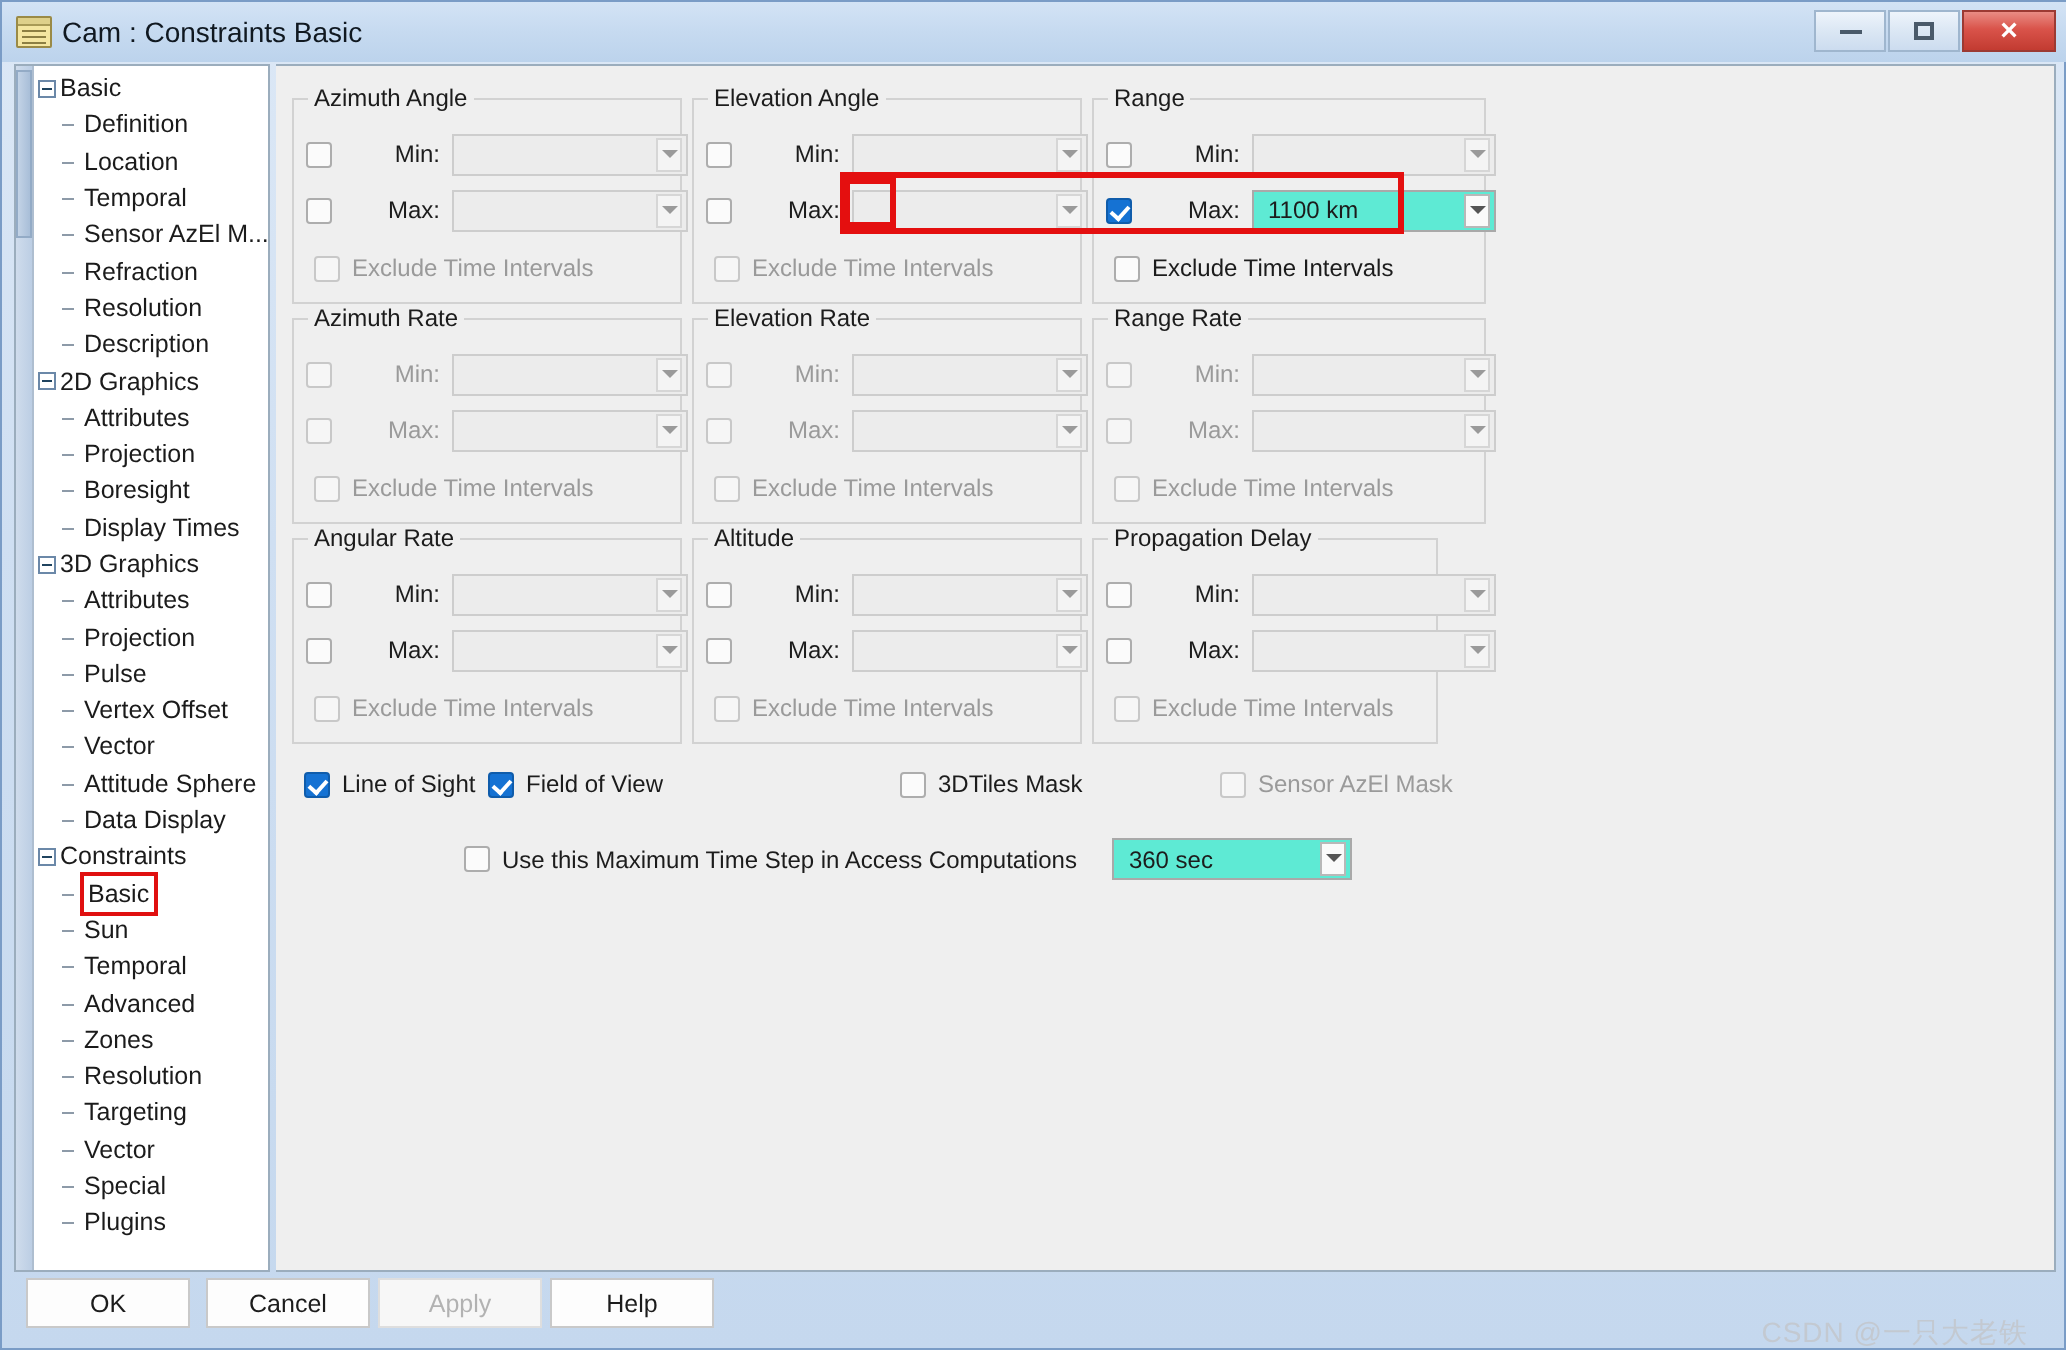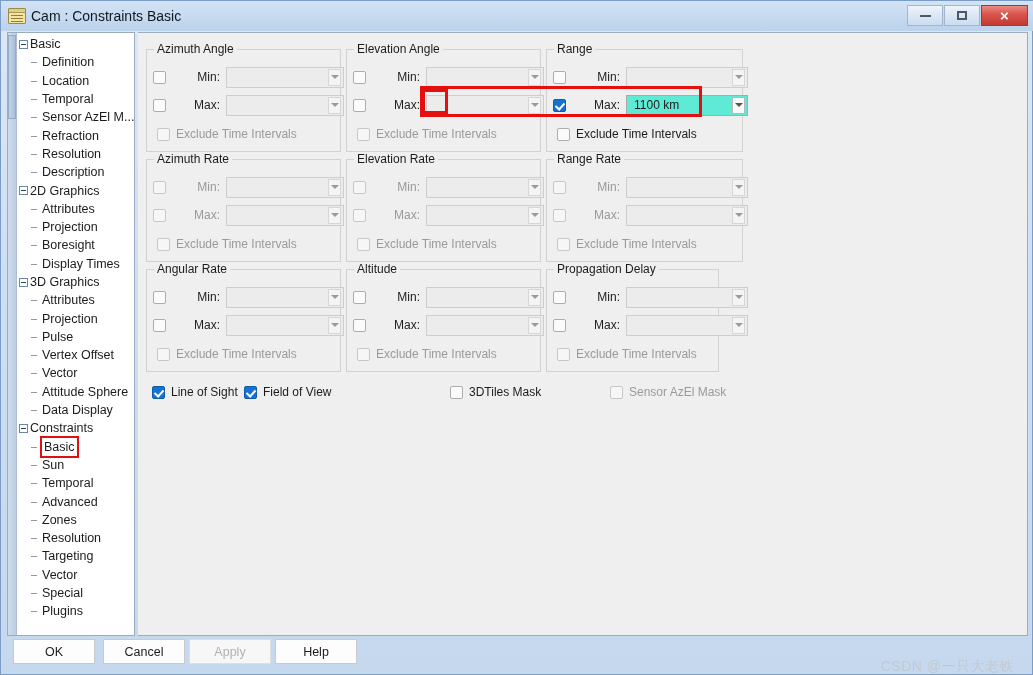--- a/index.html
+++ b/index.html
@@ -709,20 +709,28 @@
           <span class="lbl">Field of View</span>
         </div>
         <div class="flat-cbx" style="left: 292px; top: 352px; padding-left: 20px;">
           <span class="cbx"></span>
           <span class="lbl">3DTiles Mask</span>
         </div>
         <div class="flat-cbx" style="left: 472px; top: 352px;">
           <span class="cbx disabled"></span>
           <span class="lbl dim">Sensor AzEl Mask</span>
         </div>
+        <div class="flat-cbx" style="left: 94px; top: 386px;">
+          <span class="cbx"></span>
+          <span class="lbl">Use this Maximum Time Step in Access Computations</span>
+          <span class="spin active" style="width: 120px; margin-left: 12px;">
+            <span class="val">360 sec</span>
+            <span class="btn"></span>
+          </span>
+        </div>
       </div>
 
     <div class="redbox" style="left:413px; top:54px; width:282px; height:31px;"></div>
 
     <div class="redbox" style="left:415px; top:57px; width:26px; height:25px;"></div>
   </div>
 
   <div id="footer">
     <div class="fbtn" style="left:6px;">OK</div>
     <div class="fbtn" style="left:96px;">Cancel</div>

